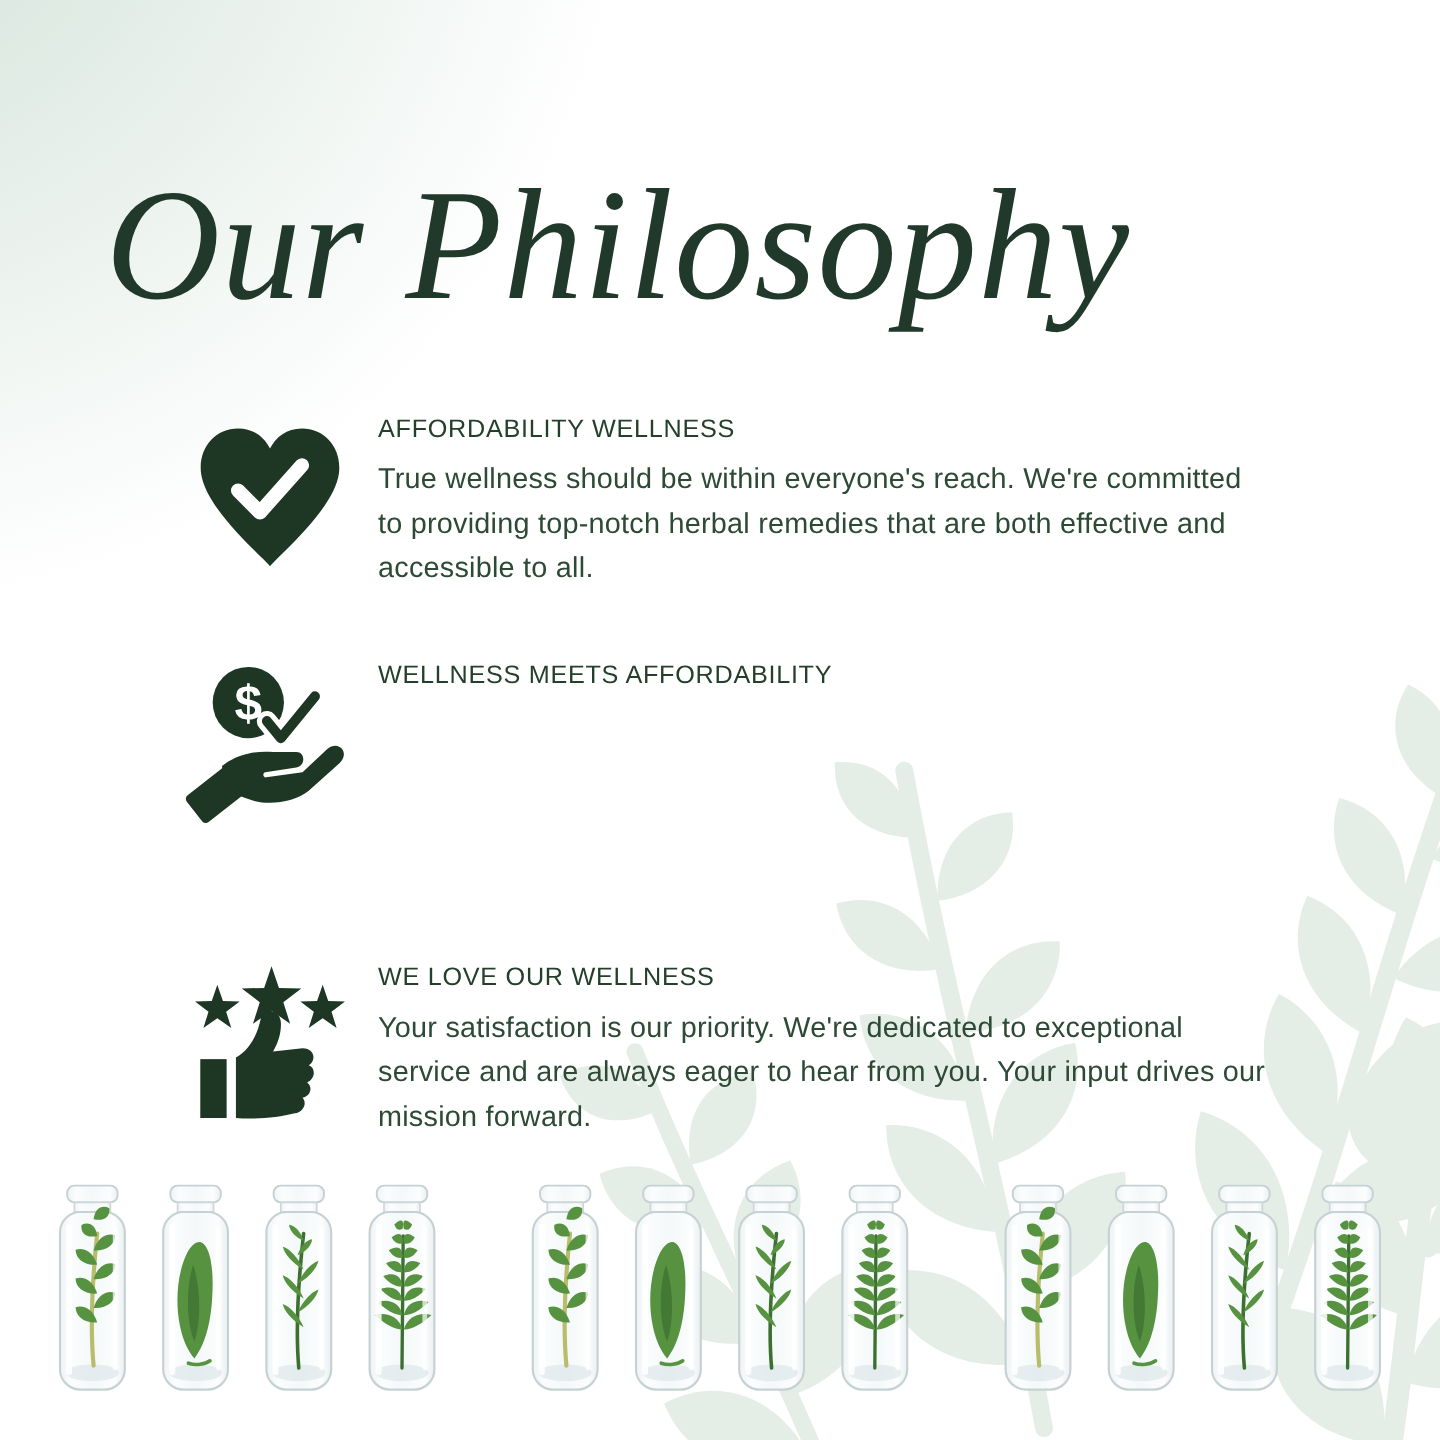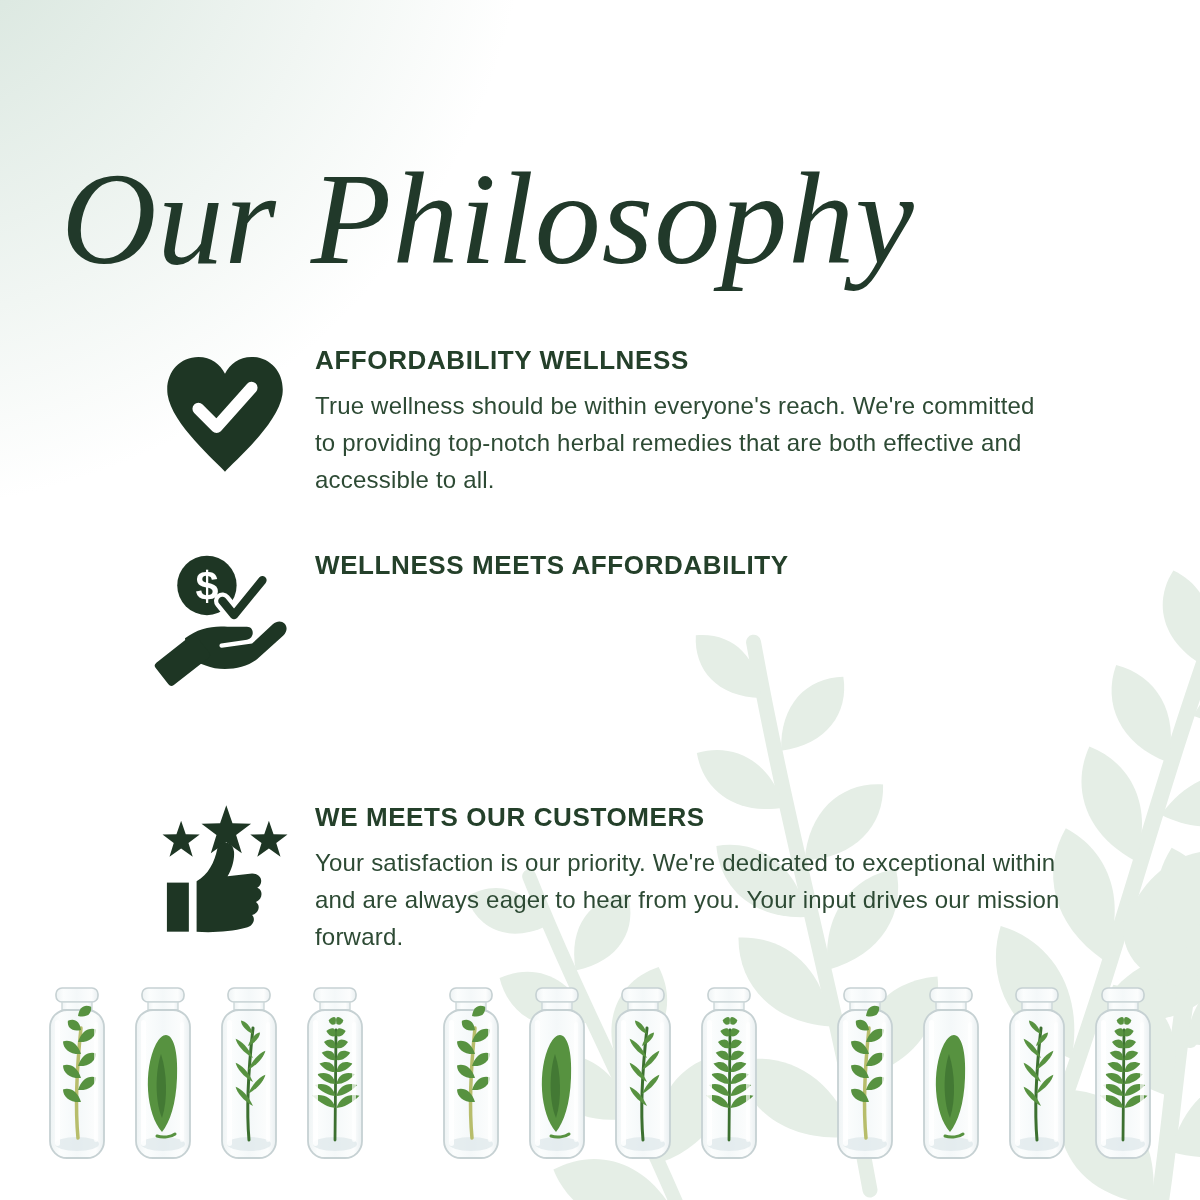--- a/index.html
+++ b/index.html
@@ -7,38 +7,38 @@
     width:1200px;height:1200px;position:relative;overflow:hidden;
     font-family:"Liberation Sans", sans-serif;
     background:
       radial-gradient(1050px 1050px at -120px -140px, #cfe0d6 0%, rgba(255,255,255,0) 62%),
       #ffffff;
   }
   #watermark{position:absolute;left:0;top:0;width:1200px;height:1200px;z-index:0;pointer-events:none;}
   .content{position:absolute;left:0;top:0;width:1200px;height:1200px;z-index:1;}
 
   .page-title{
-    position:absolute;top:143px;left:0;width:976px;
+    position:absolute;top:128px;left:0;width:976px;
     text-align:center;
     font-family:"Liberation Serif", serif;
     font-style:italic;font-weight:400;
     font-size:132px;line-height:1.15;
-    color:#21392a;letter-spacing:1px;margin:0;
+    color:#21392a;letter-spacing:1px;margin:0;padding-left:27px;
   }
 
   .section{position:absolute;left:150px;width:920px;display:flex;align-items:flex-start;}
   .section-1{top:343px;}
   .section-2{top:548px;}
   .section-3{top:800px;}
   .icon-box{width:150px;height:150px;flex:0 0 150px;display:flex;align-items:flex-start;justify-content:center;}
   .icon-box svg{display:block;}
   .section-text{margin-left:15px;width:745px;}
   .section-heading{
     margin:3px 0 12px 0;
-    font-size:26px;font-weight:700;color:#24402a;
+    font-size:21px;font-weight:400;color:#24402a;
     letter-spacing:0.6px;line-height:1.1;
   }
   .section-body{
     margin:0;font-size:24px;line-height:37px;color:#2d4a34;
     letter-spacing:0.2px;
   }
 
   .vial-strip{
     position:absolute;top:986px;left:0;width:1200px;
     display:flex;justify-content:center;gap:64px;
@@ -147,22 +147,22 @@
         <g fill="#1e3624">
           <path transform="translate(6,16) scale(0.30)" d="M50 0 L62 35 L98 36 L69 58 L80 93 L50 72 L20 93 L31 58 L2 36 L38 35 Z"></path>
           <path transform="translate(36,4) scale(0.40)" d="M50 0 L62 35 L98 36 L69 58 L80 93 L50 72 L20 93 L31 58 L2 36 L38 35 Z"></path>
           <path transform="translate(74,16) scale(0.30)" d="M50 0 L62 35 L98 36 L69 58 L80 93 L50 72 L20 93 L31 58 L2 36 L38 35 Z"></path>
         </g>
         <rect x="10" y="64" width="17" height="38" fill="#1e3624"></rect>
         <path fill="#1e3624" d="M33 102 L33 63 C42 58 47 48 49 38 C50 31 61 31 62 40 C62.5 47 60 54 57 59 L76 57 C84 57 85 65 80 68 C85 70 84 77 79 79 C83 82 81 88 76 89 C79 92 77 98 71 99 C60 102 44 103 33 102 Z"></path>
       </svg>
     </div>
     <div class="section-text">
-      <h2 class="section-heading">WE MEETS OUR CUSTOMERS</h2>
-      <p class="section-body">Your satisfaction is our priority. We're dedicated to exceptional within and are always eager to hear from you. Your input drives our mission forward.</p>
+      <h2 class="section-heading">WE LOVE OUR WELLNESS</h2>
+      <p class="section-body">Your satisfaction is our priority. We're dedicated to exceptional service and are always eager to hear from you. Your input drives our mission forward.</p>
     </div>
   </div>
 
   <div class="vial-strip">
       <div class="vial-group">
         <div class="vial">
           <svg viewBox="0 0 72 176">
             <defs>
               <linearGradient id="gl" x1="0" y1="0" x2="1" y2="0">
                 <stop offset="0" stop-color="#eef3f4"></stop>

